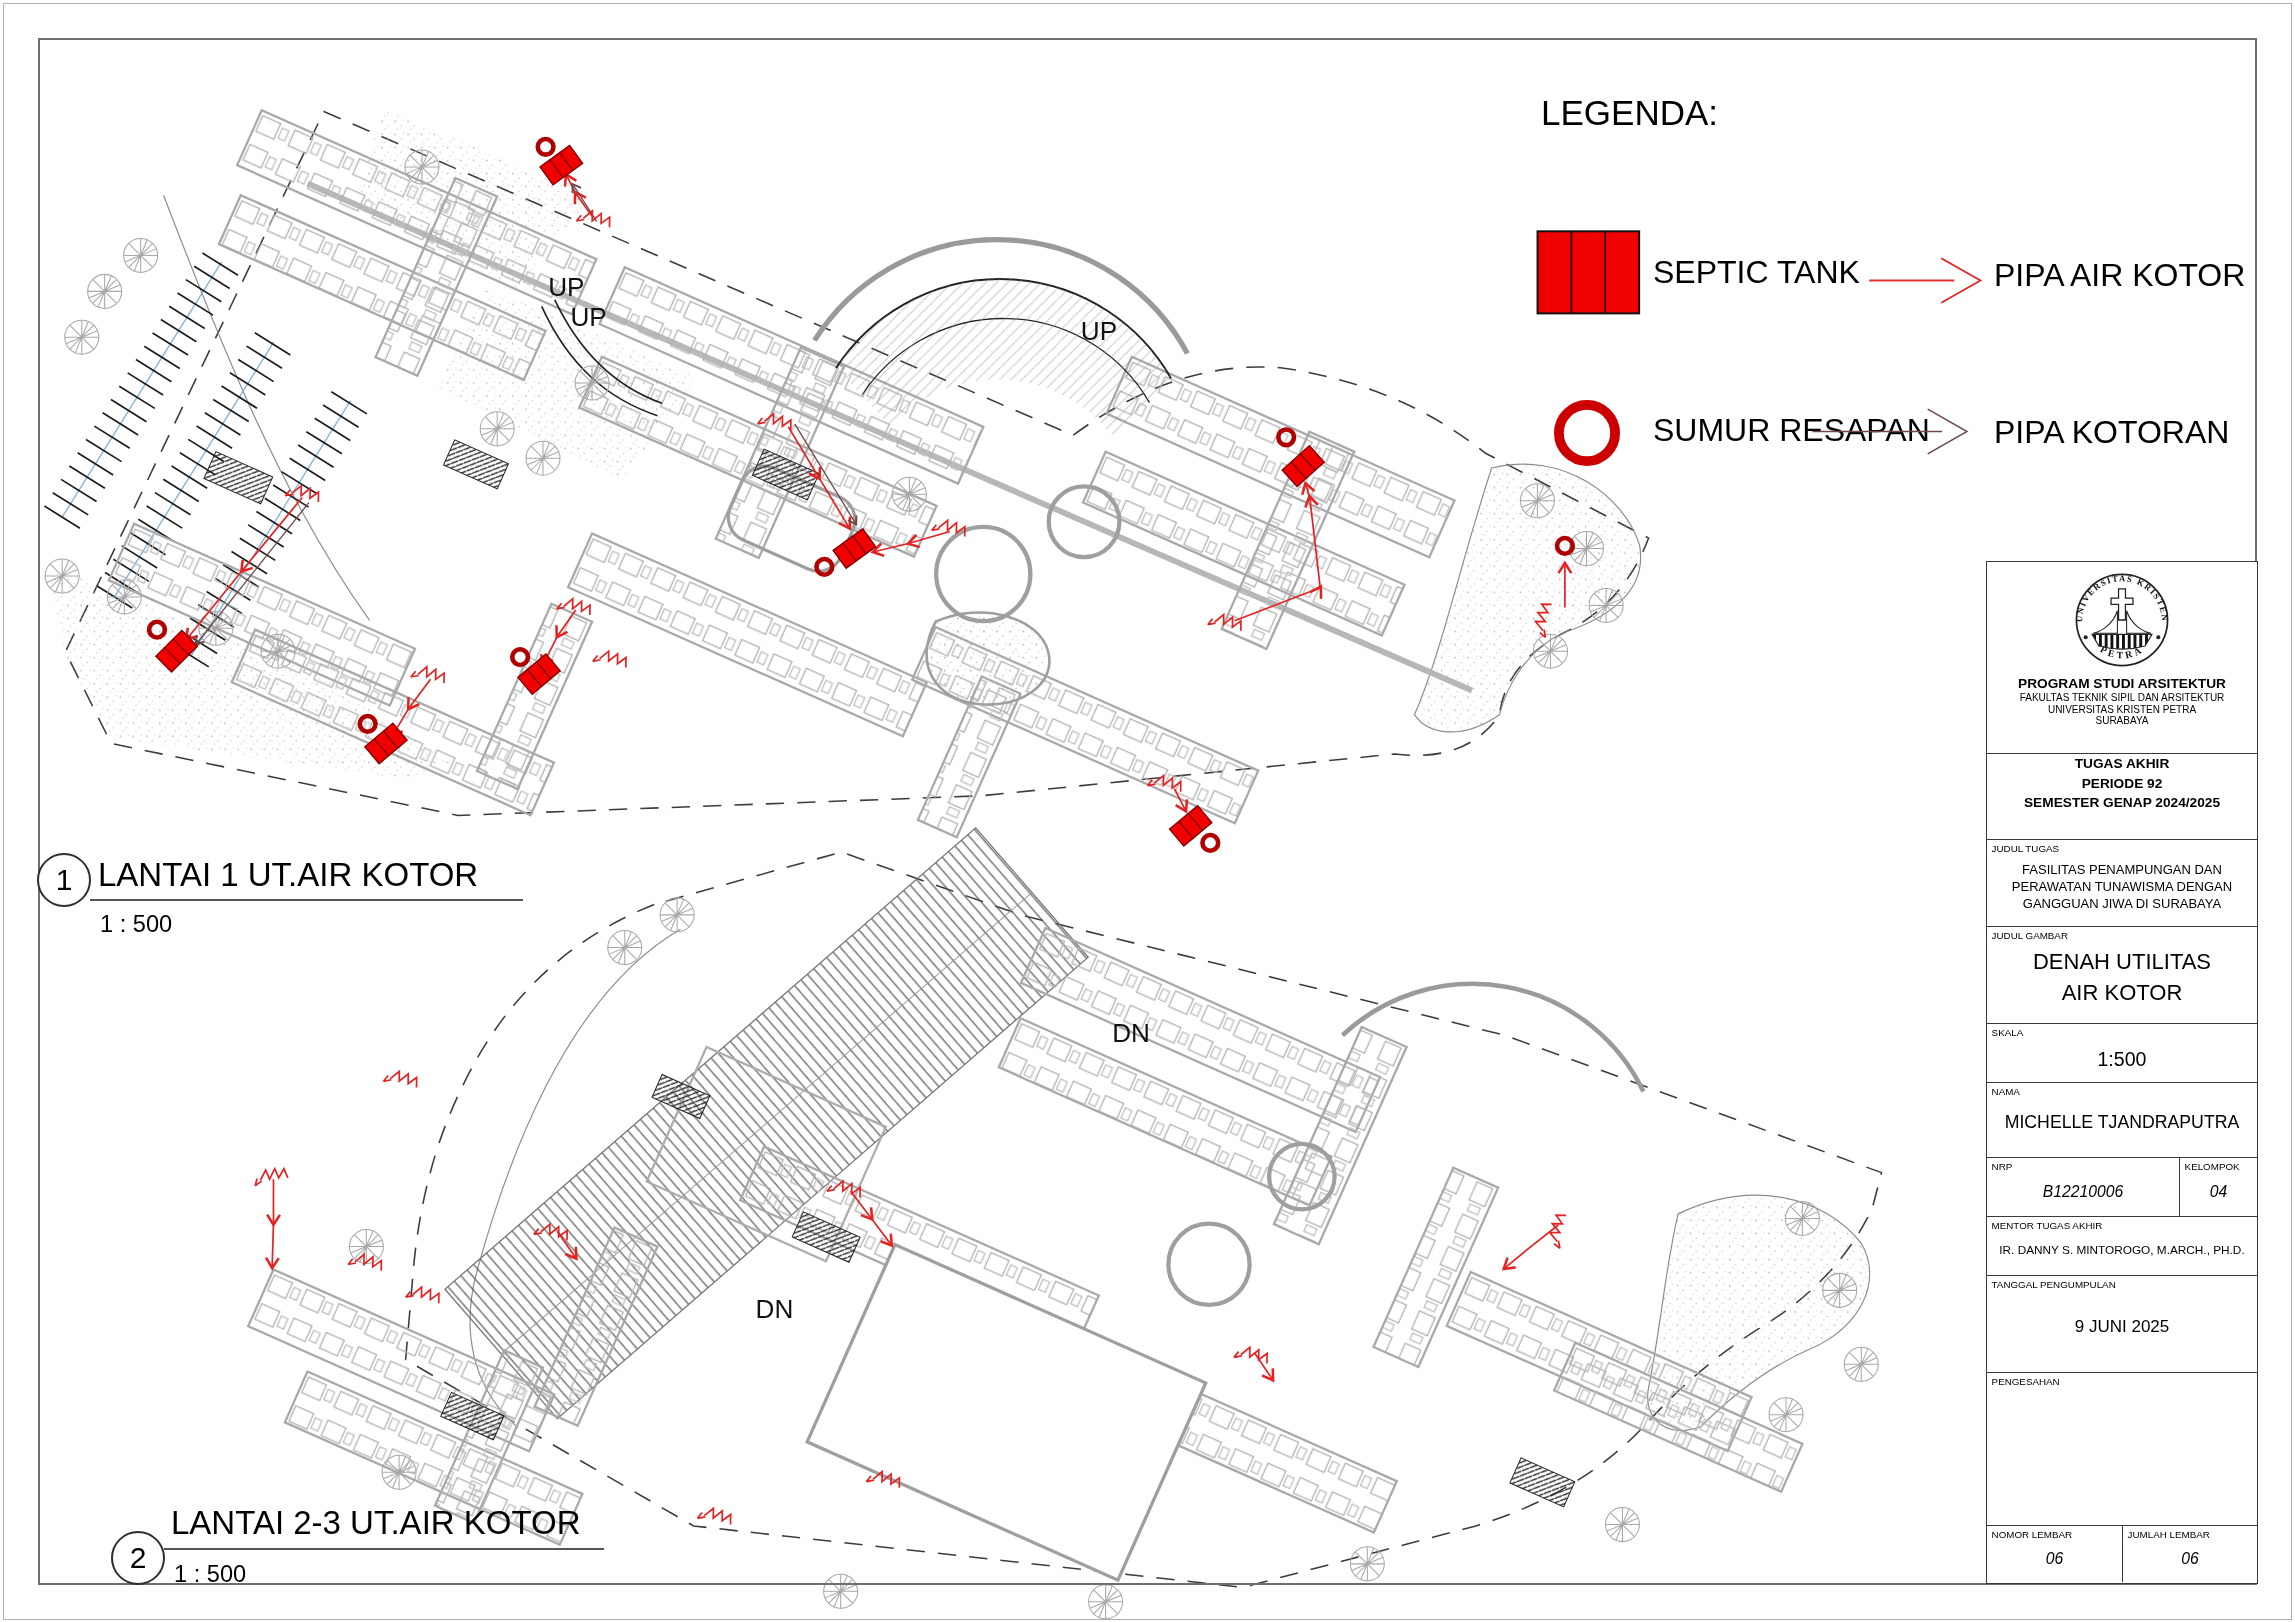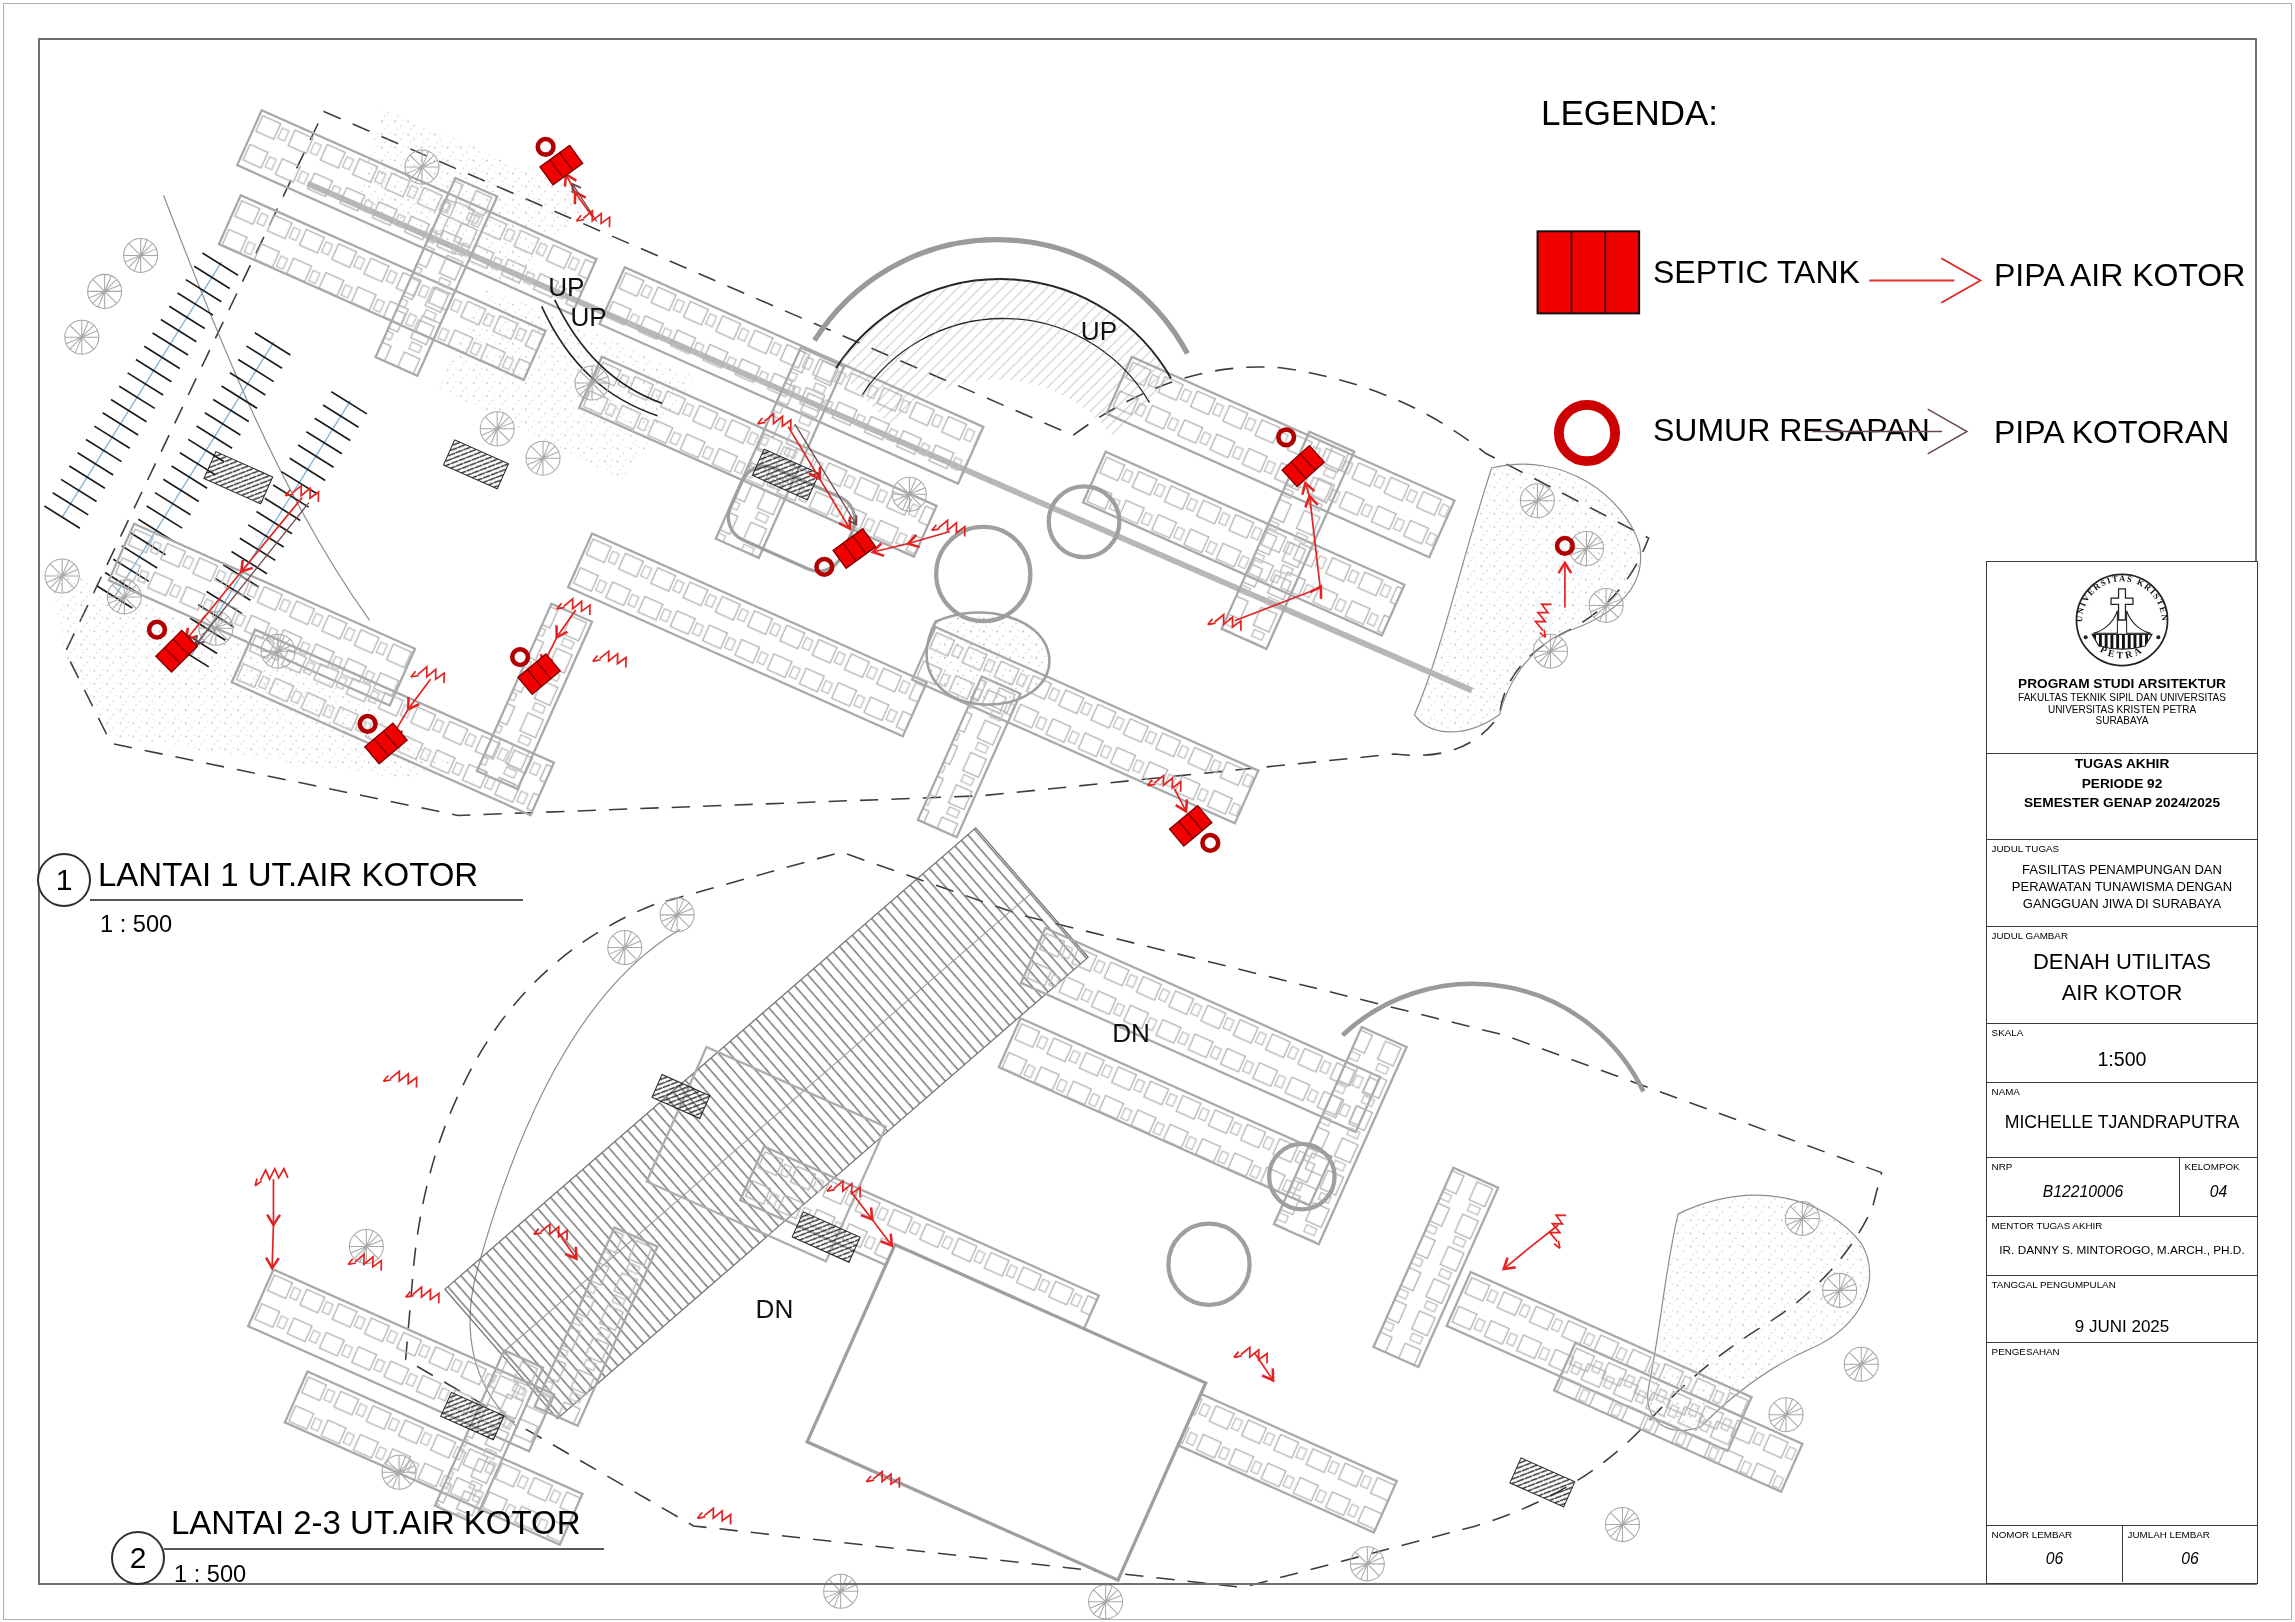--- a/index.html
+++ b/index.html
@@ -434,21 +434,21 @@
           <textPath href="#arcB" startOffset="50%" text-anchor="middle">PETRA</textPath>
         </text>
         <path d="M-6,-54 h12 v16 h13 v11 h-13 v27 h-12 v-27 h-13 v-11 h13 z" fill="none" stroke="#222" stroke-width="2.2"></path>
         <path d="M-8,-16 C-16,8 -36,20 -50,23 L-8,23 Z" fill="none" stroke="#222" stroke-width="1.8"></path>
         <path d="M8,-16 C16,8 36,20 50,23 L8,23 Z" fill="none" stroke="#222" stroke-width="1.8"></path>
         <path d="M-52,25 L52,25 L40,45 Q0,56 -40,45 Z" fill="url(#tent)" stroke="#222" stroke-width="2"></path>
         <circle cx="-63" cy="30" r="3.5" fill="#222"></circle>
           <circle cx="63" cy="30" r="3.5" fill="#222"></circle>
       </svg>
       <div class="tb-program">PROGRAM STUDI ARSITEKTUR</div>
-      <div class="tb-small">FAKULTAS TEKNIK SIPIL DAN UNIVERSITAS</div>
+      <div class="tb-small">FAKULTAS TEKNIK SIPIL DAN ARSITEKTUR</div>
       <div class="tb-small">UNIVERSITAS KRISTEN PETRA</div>
       <div class="tb-small">SURABAYA</div>
     </div>
 
     <div class="tb-sec" style="top:191px;height:86px;padding-top:0;">
       <div class="tb-bold21">TUGAS AKHIR</div>
       <div class="tb-bold21">PERIODE 92</div>
       <div class="tb-bold21">SEMESTER GENAP 2024/2025</div>
     </div>
 
@@ -487,21 +487,21 @@
     <div class="tb-sec" style="top:654px;height:58px;">
       <div class="tb-label">MENTOR TUGAS AKHIR</div>
       <div class="tb-mentor" style="margin-top:26px;">IR. DANNY S. MINTOROGO, M.ARCH., PH.D.</div>
     </div>
 
     <div class="tb-sec" style="top:713px;height:58px;">
       <div class="tb-label">TANGGAL PENGUMPULAN</div>
       <div class="tb-tanggal" style="margin-top:41px;">9 JUNI 2025</div>
     </div>
 
-    <div class="tb-sec" style="top:780px;height:193px;">
+    <div class="tb-sec" style="top:810px;height:193px;">
       <div class="tb-label">PENGESAHAN</div>
     </div>
 
     <div class="tb-sec" style="top:963px;height:57px;">
       <div class="tb-cell" style="left:0;width:135px;">
         <div class="tb-label">NOMOR LEMBAR</div>
         <div class="tb-val24" style="margin-top:23.6px;text-align:center;">06</div>
       </div>
       <div class="tb-cell right" style="left:135px;right:0;">
         <div class="tb-label">JUMLAH LEMBAR</div>

